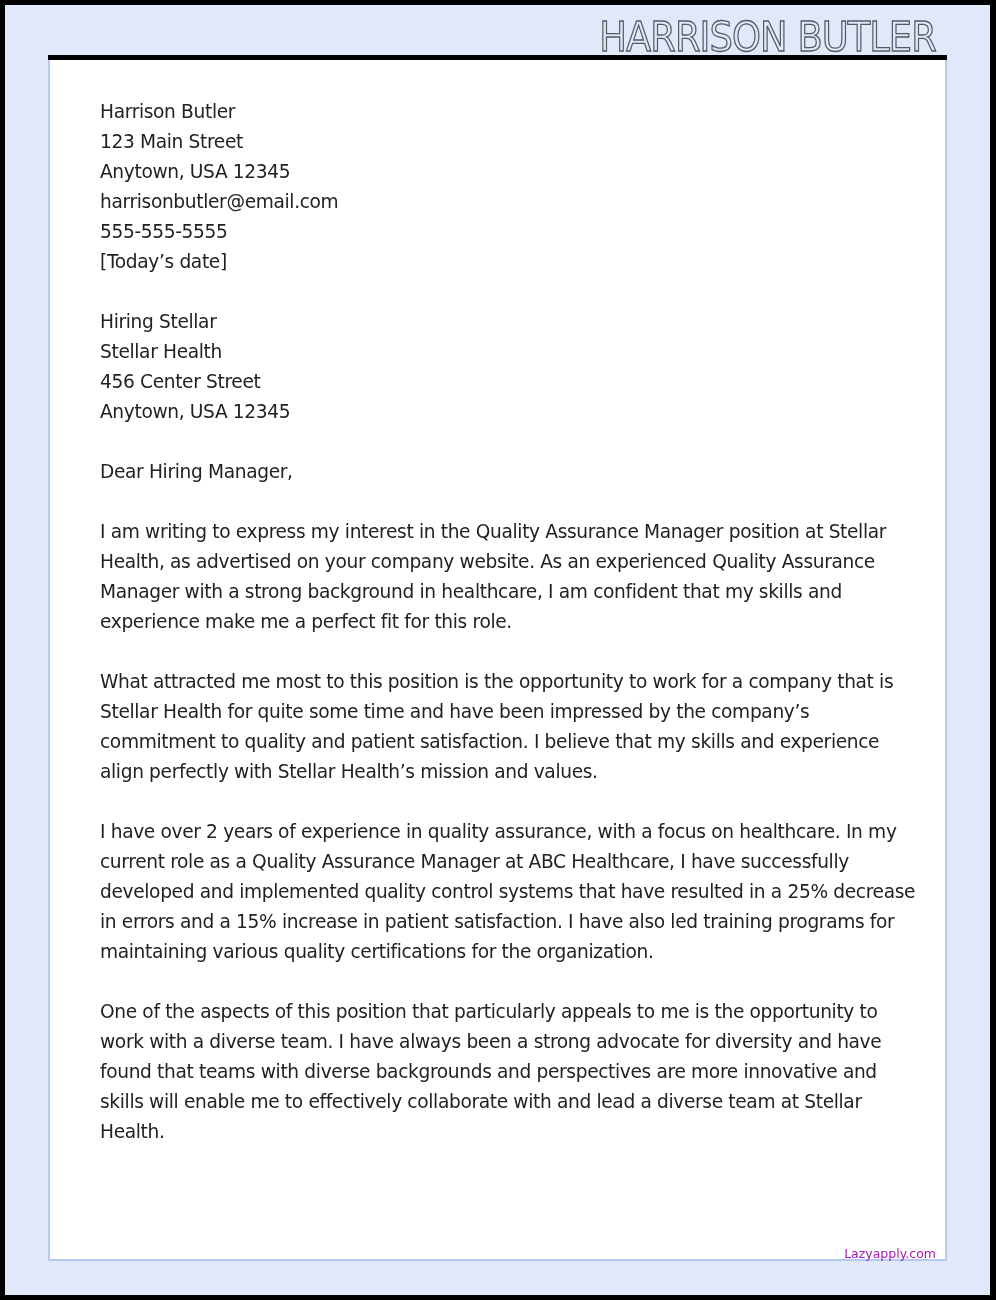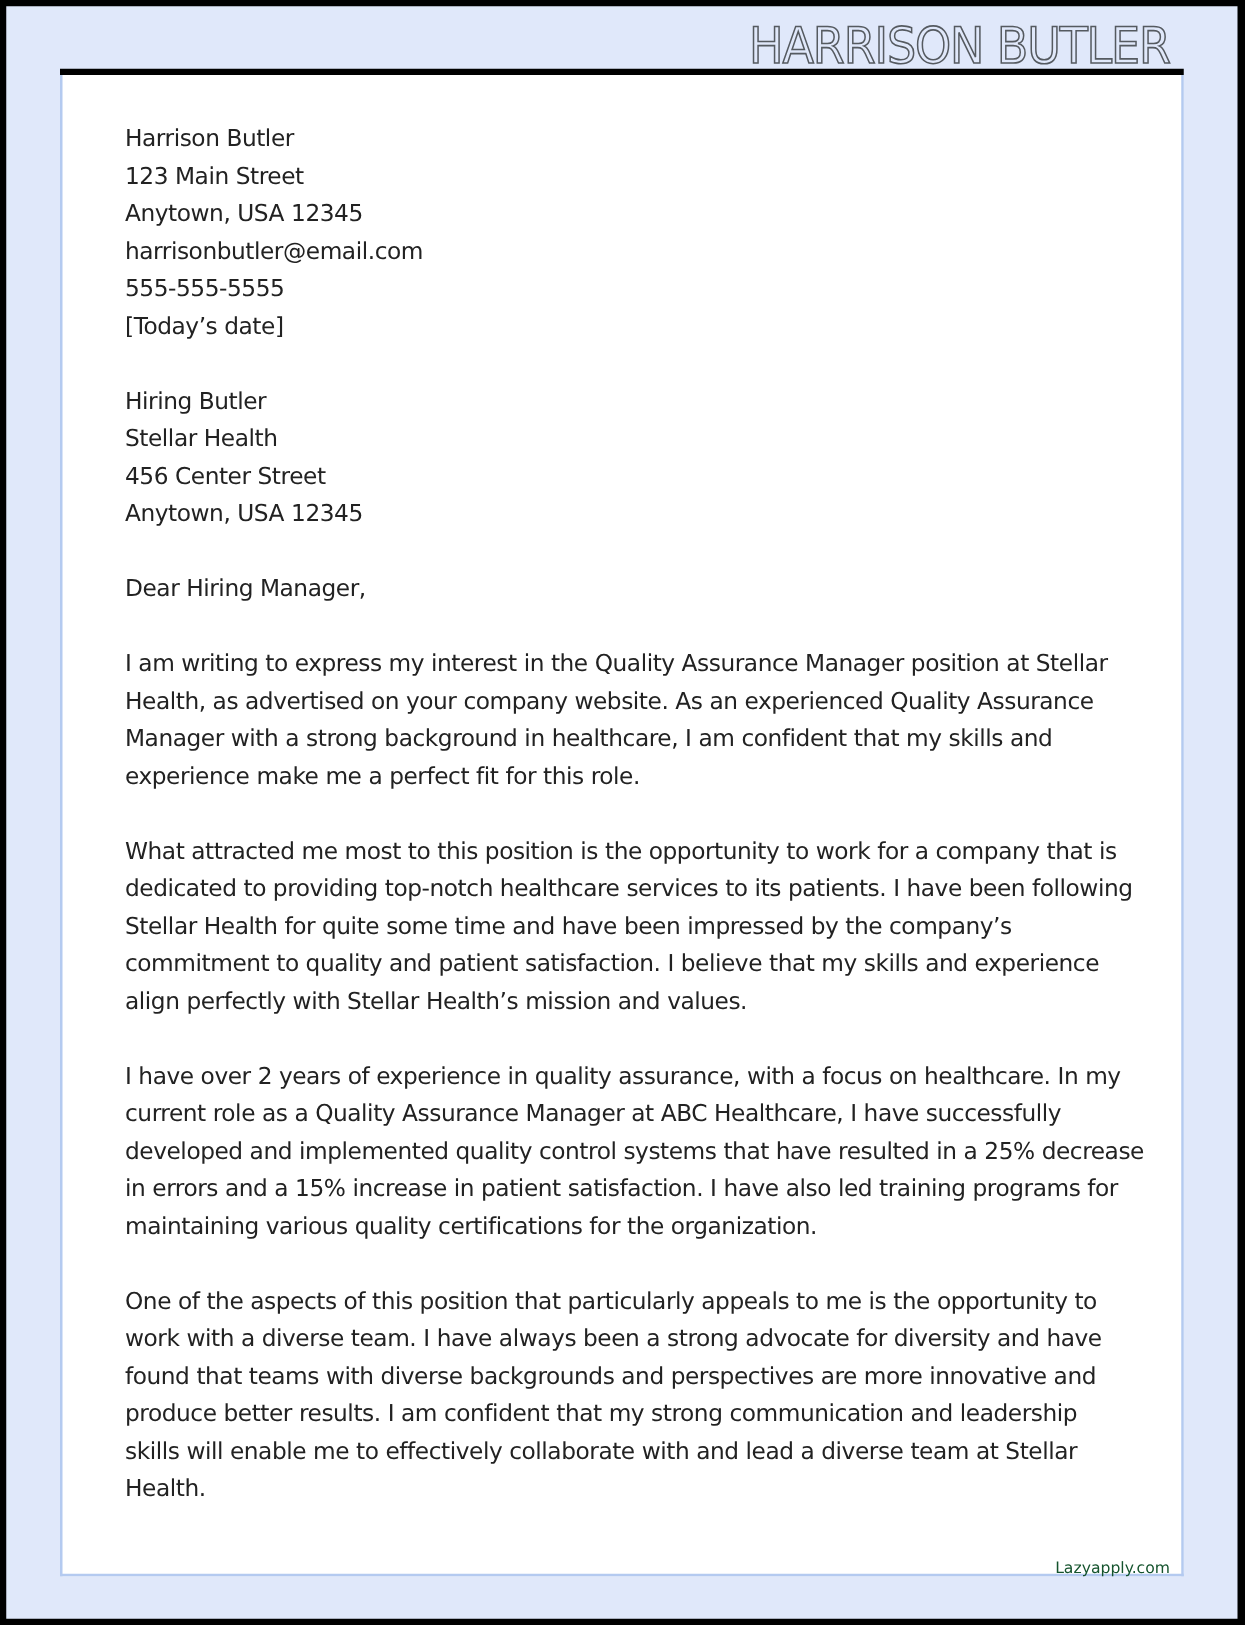--- a/index.html
+++ b/index.html
@@ -40,21 +40,21 @@
     position: absolute; left: 95px; top: 92px;
     width: 810px;
     font-size: 18.6px; line-height: 30px;
     color: #222222;
     letter-spacing: -0.35px;
   }
   .letter p { margin: 0 0 30px 0; }
   .letter .line { display: block; white-space: nowrap; }
   .watermark {
     position: absolute; right: 54px; top: 1241px;
-    font-size: 12.5px; color: #14532d;
+    font-size: 12.5px; color: #a21caf;
     font-family: "DejaVu Sans", sans-serif;
   }
 </style>
 </head>
 <body>
 
 <div class="frame">
   <div class="title">HARRISON BUTLER</div>
   <div class="topbar"></div>
   <div class="card"></div>
@@ -62,52 +62,50 @@
   <div class="letter">
     <p>
       <span class="line">Harrison Butler</span>
       <span class="line">123 Main Street</span>
       <span class="line">Anytown, USA 12345</span>
       <span class="line">harrisonbutler@email.com</span>
       <span class="line">555-555-5555</span>
       <span class="line">[Today’s date]</span>
     </p>
     <p>
-      <span class="line">Hiring Butler</span>
+      <span class="line">Hiring Stellar</span>
       <span class="line">Stellar Health</span>
       <span class="line">456 Center Street</span>
       <span class="line">Anytown, USA 12345</span>
     </p>
     <p>
       <span class="line">Dear Hiring Manager,</span>
     </p>
     <p>
       <span class="line">I am writing to express my interest in the Quality Assurance Manager position at Stellar</span>
       <span class="line">Health, as advertised on your company website. As an experienced Quality Assurance</span>
       <span class="line">Manager with a strong background in healthcare, I am confident that my skills and</span>
       <span class="line">experience make me a perfect fit for this role.</span>
     </p>
     <p>
       <span class="line">What attracted me most to this position is the opportunity to work for a company that is</span>
-      <span class="line">dedicated to providing top-notch healthcare services to its patients. I have been following</span>
       <span class="line">Stellar Health for quite some time and have been impressed by the company’s</span>
       <span class="line">commitment to quality and patient satisfaction. I believe that my skills and experience</span>
       <span class="line">align perfectly with Stellar Health’s mission and values.</span>
     </p>
     <p>
       <span class="line">I have over 2 years of experience in quality assurance, with a focus on healthcare. In my</span>
       <span class="line">current role as a Quality Assurance Manager at ABC Healthcare, I have successfully</span>
       <span class="line">developed and implemented quality control systems that have resulted in a 25% decrease</span>
       <span class="line">in errors and a 15% increase in patient satisfaction. I have also led training programs for</span>
       <span class="line">maintaining various quality certifications for the organization.</span>
     </p>
     <p>
       <span class="line">One of the aspects of this position that particularly appeals to me is the opportunity to</span>
       <span class="line">work with a diverse team. I have always been a strong advocate for diversity and have</span>
       <span class="line">found that teams with diverse backgrounds and perspectives are more innovative and</span>
-      <span class="line">produce better results. I am confident that my strong communication and leadership</span>
       <span class="line">skills will enable me to effectively collaborate with and lead a diverse team at Stellar</span>
       <span class="line">Health.</span>
     </p>
   </div>
 
   <div class="watermark">Lazyapply.com</div>
 </div>
 
 </body></html>

